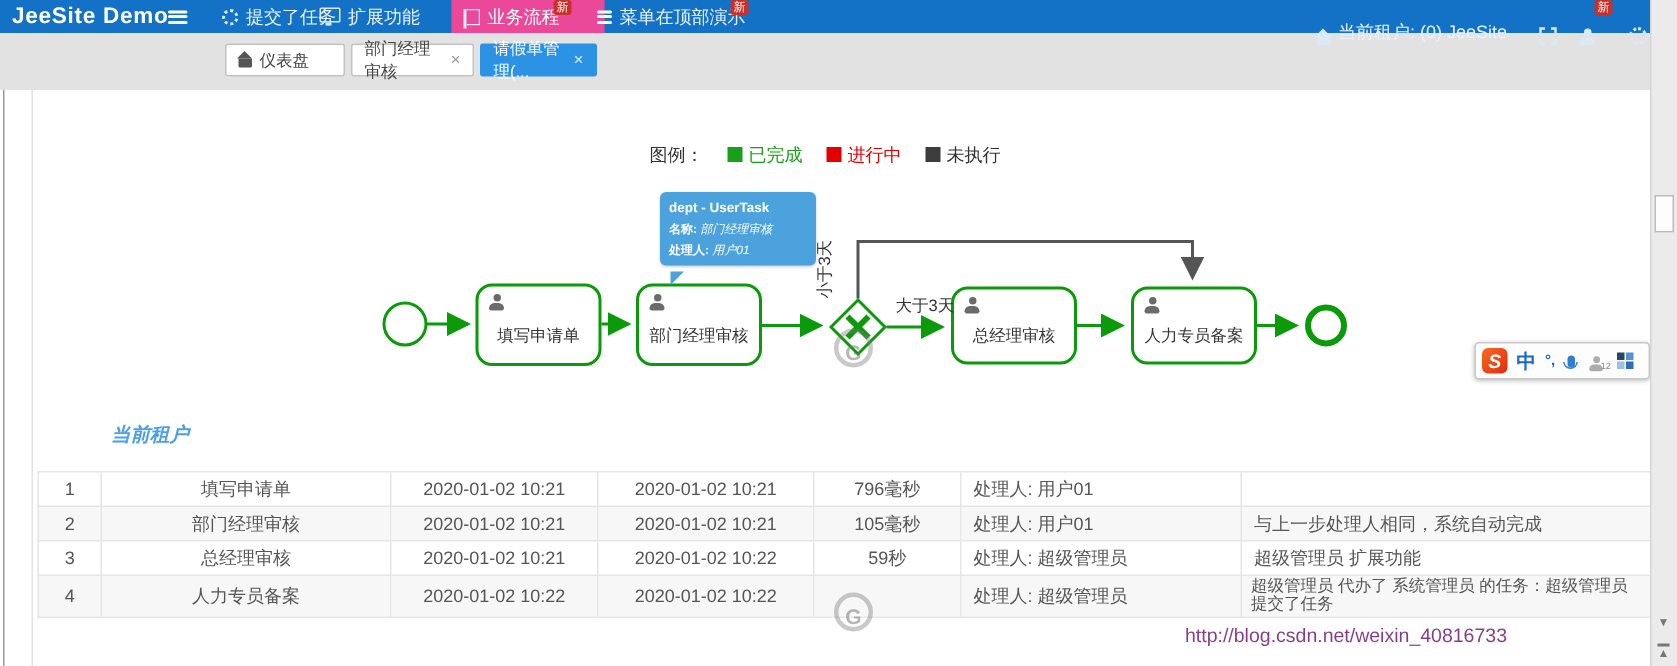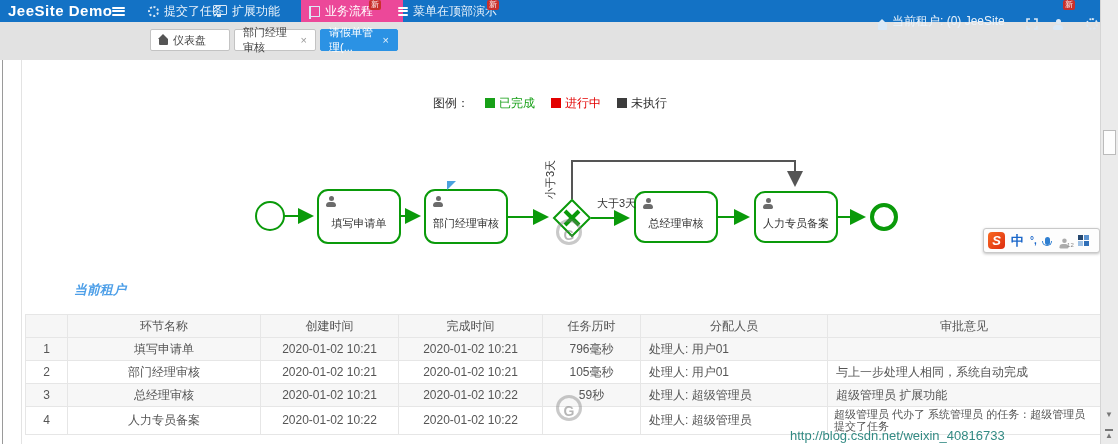--- a/index.html
+++ b/index.html
@@ -95,21 +95,21 @@
   .p12 .person{opacity:.55;transform:scale(.9);}
   .p12 .n{position:absolute;right:-2px;bottom:-1px;font-size:6px;color:#888;}
   .grid4{width:11px;height:11px;display:grid;grid-template-columns:5px 5px;grid-gap:1px;}
   .grid4 i{display:block;height:5px;}
   .grid4 i:nth-child(1){background:#25476e;}
   .grid4 i:nth-child(2){background:#5a92cf;}
   .grid4 i:nth-child(3){background:#9dc0e4;}
   .grid4 i:nth-child(4){background:#2f6fb8;}
 
   
-  .wm-text{position:absolute;left:790px;top:428px;width:310px;font-size:13px;color:#0f766e;opacity:.85;z-index:7;pointer-events:none;}
+  .wm-text{position:absolute;left:790px;top:416px;width:310px;font-size:13px;color:#701a75;opacity:.85;z-index:7;pointer-events:none;}
   .wm-stamp{position:absolute;width:26px;height:26px;border:3px solid rgba(120,120,120,.4);border-radius:50%;
             color:rgba(110,110,110,.5);font-weight:bold;font-size:14px;text-align:center;line-height:26px;z-index:7;pointer-events:none;box-sizing:border-box;}
 
   
   .scrollbar{position:absolute;left:1100px;top:0;width:18px;height:444px;background:#ebebeb;border-left:1px solid #d5d5d5;box-sizing:border-box;z-index:10;}
   .sb-thumb{position:absolute;left:2px;top:130px;width:13px;height:25px;background:#fdfdfd;border:1px solid #bbb;box-sizing:border-box;}
   .sb-down{position:absolute;left:4px;top:410px;font-size:8px;color:#777;}
   .sb-top{position:absolute;left:4px;top:429px;font-size:8px;color:#777;border-top:2px solid #777;line-height:9px;}
 </style>
 </head>
@@ -225,44 +225,40 @@
   <span class="person task-person" style="left:642px;top:198px"></span>
   <span class="person task-person" style="left:762px;top:198px"></span>
 
   <div class="task-label" style="left:318px;top:216px;width:82px">填写申请单</div>
   <div class="task-label" style="left:425px;top:216px;width:82px">部门经理审核</div>
   <div class="task-label" style="left:635px;top:216px;width:82px">总经理审核</div>
   <div class="task-label" style="left:755px;top:216px;width:82px">人力专员备案</div>
   <div class="flow-label" style="left:528px;top:172px;width:44px;text-align:center;transform:rotate(-90deg)">小于3天</div>
   <div class="flow-label" style="left:597px;top:196px">大于3天</div>
 
+  <div class="tooltip">
+    <div class="tt-title">dept - UserTask</div>
+    <div class="row"><b>名称:</b> <i>部门经理审核</i></div>
+    <div class="row"><b>处理人:</b> <i>用户01</i></div>
+  </div>
   <div class="tooltip-tail"></div>
 
   <div class="flow-title">当前租户</div>
 
   <table class="flow">
     <colgroup>
       <col style="width:42px">
         <col style="width:193px">
         <col style="width:138px">
         <col style="width:144px">
       <col style="width:98px">
         <col style="width:187px">
         <col style="width:273px">
     </colgroup>
     <tbody>
-        <tr>
-      <th></th>
-      <th>环节名称</th>
-      <th>创建时间</th>
-      <th>完成时间</th>
-      <th>任务历时</th>
-      <th>分配人员</th>
-      <th>审批意见</th>
-    </tr>
     <tr>
       <td>1</td>
       <td>填写申请单</td>
       <td>2020-01-02 10:21</td>
       <td>2020-01-02 10:21</td>
       <td>796毫秒</td>
       <td class="l">处理人: 用户01</td>
       <td class="l"></td>
     </tr>
     <tr>

